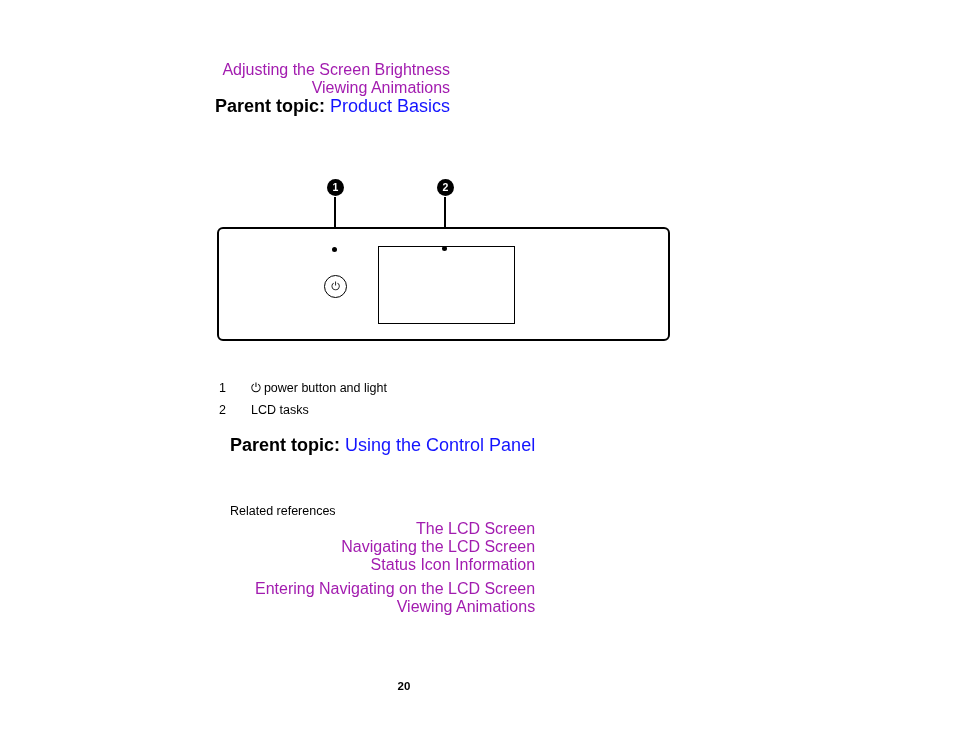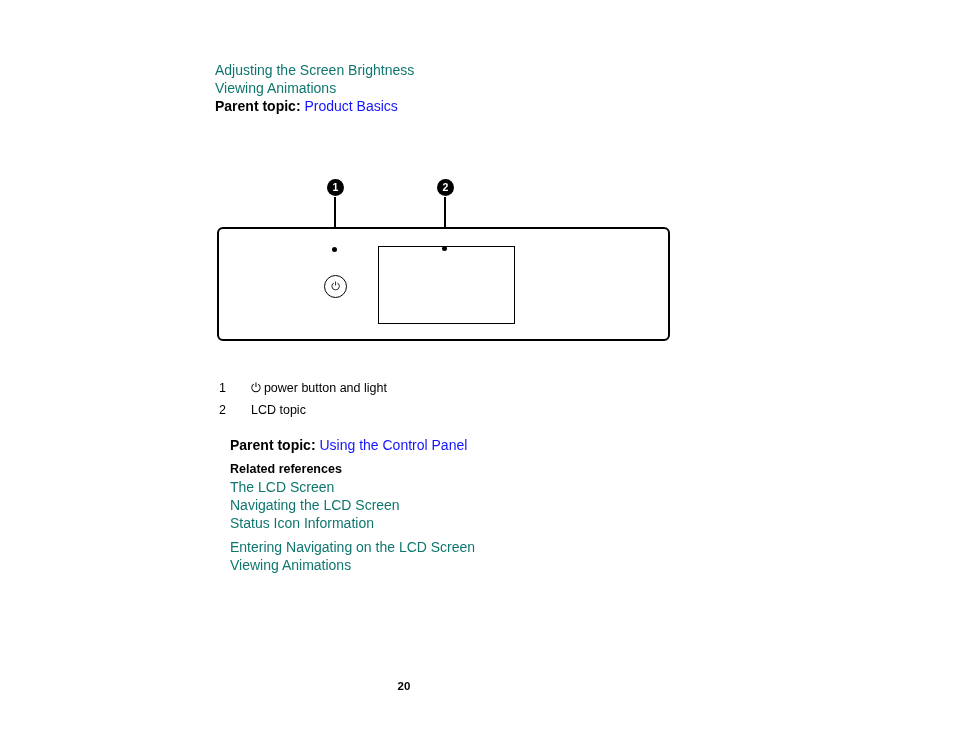--- a/index.html
+++ b/index.html
@@ -17,35 +17,37 @@
   }
   .page {
     position: absolute;
     left: 0; top: 0;
     width: 954px;
     height: 738px;
   }
 
   
   .link {
-    color: #0f766e;
-    font-size: 14px;
+    color: #a21caf;
+    font-size: 16px;
     line-height: 18px;
     white-space: nowrap;
     text-decoration: none;
     display: block;
+    text-align: right;
   }
   .bold-label {
-    font-weight: bold;
+    font-weight: normal;
     font-size: 12.5px;
     line-height: 18px;
     white-space: nowrap;
+    margin-top: 42px;
   }
   .inline-row {
-    font-size: 14px;
+    font-size: 18px;
     line-height: 18px;
     white-space: nowrap;
   }
   .inline-row .bold-inline {
     font-weight: bold;
   }
   .inline-row .link-inline {
     color: #1414ff;
     text-decoration: none;
   }
@@ -225,21 +227,21 @@
   </div>
 
   <div class="legend">
     <div class="legend-row">
       <span class="legend-num">1</span>
       <span class="legend-icon">⏻</span>
       <span>power button and light</span>
     </div>
     <div class="legend-row">
       <span class="legend-num">2</span>
-      <span>LCD topic</span>
+      <span>LCD tasks</span>
     </div>
   </div>
 
   <div class="bottom-block">
     <div class="inline-row">
       <span class="bold-inline">Parent topic:</span>
       <a class="link-inline" href="#">Using the Control Panel</a>
     </div>
     <div class="gap-sm"></div>
     <div class="bold-label">Related references</div>

